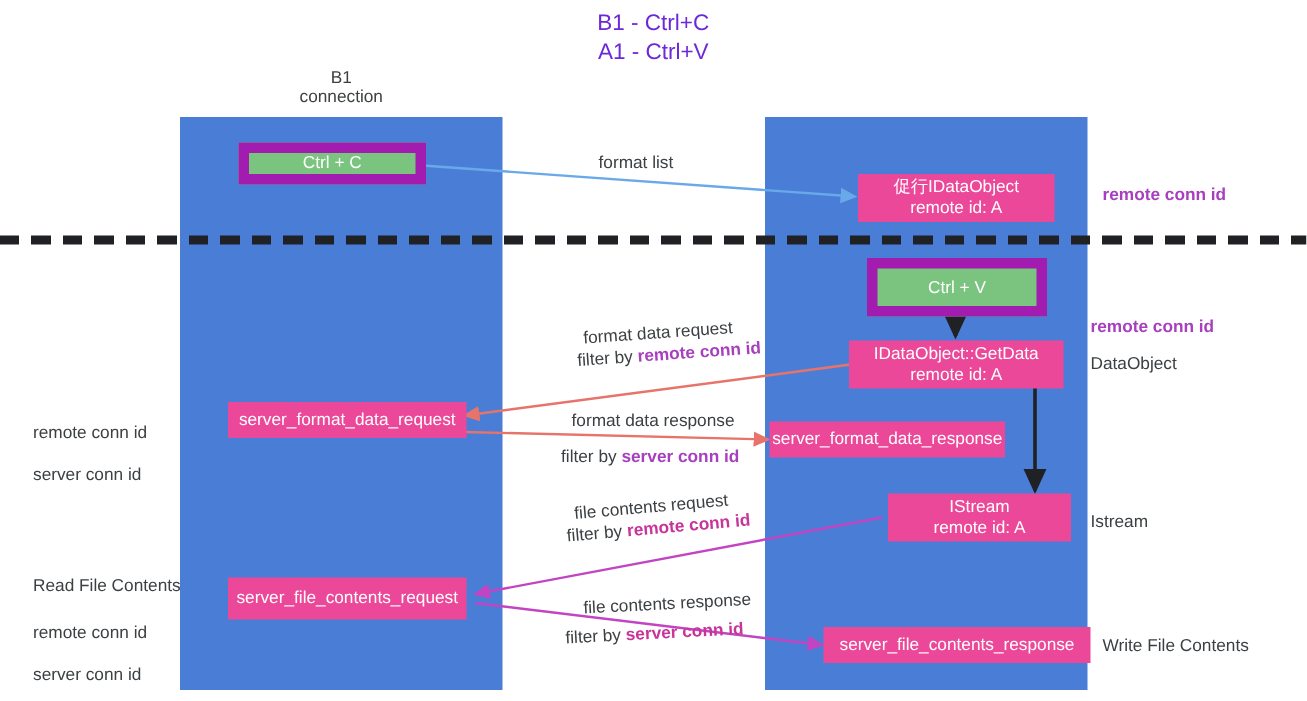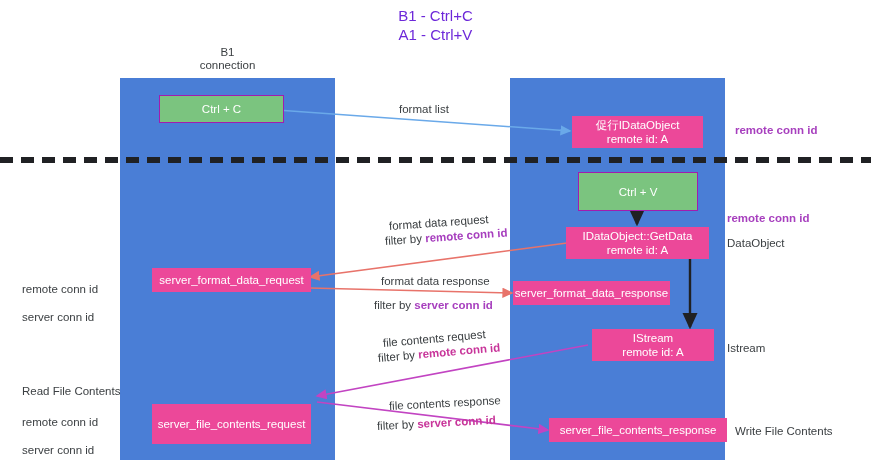--- a/index.html
+++ b/index.html
@@ -66,21 +66,21 @@
     flex-direction: column;
     align-items: center;
     justify-content: center;
     text-align: center;
     color: #ffffff;
     font-size: 11.5px;
     line-height: 14px;
     white-space: pre-line;
     z-index: 4;
   }
-  .node.green  { background: #7bc47f; border: 1px solid #a21caf; }
+  .node.green  { background: #7bc47f; border: 7px solid #a21caf; }
   .node.orange { background: #ec4899; }
 
   
   .note {
     position: absolute;
     font-size: 11.5px;
     line-height: 14px;
     white-space: pre-line;
     z-index: 5;
   }
@@ -163,21 +163,21 @@
   <div class="node orange" style="left:566px; top:227px; width:143px; height:32px;">IDataObject::GetData
 remote id: A</div>
 
   <div class="node orange" style="left:152px; top:268px; width:159px; height:24px;">server_format_data_request</div>
 
   <div class="node orange" style="left:513px; top:281px; width:157px; height:24px;">server_format_data_response</div>
 
   <div class="node orange" style="left:592px; top:329px; width:122px; height:32px;">IStream
 remote id: A</div>
 
-  <div class="node orange" style="left:152px; top:385px; width:159px; height:40px;margin-top:19px;">server_file_contents_request</div>
+  <div class="node orange" style="left:152px; top:385px; width:159px; height:28px;">server_file_contents_request</div>
 
   <div class="node orange" style="left:549px; top:418px; width:178px; height:24px;">server_file_contents_response</div>
 
   <div class="edge-label" style="left:399px; top:102px; transform:rotate(0deg);">format list</div>
 
   <div class="edge-label" style="left:389px; top:219px; transform:rotate(-4deg);">format data request</div>
 
   <div class="edge-label" style="left:385px; top:234px; transform:rotate(-4deg);">
     <span>filter by </span><span class="hl-purple">remote conn id</span>
   </div>

